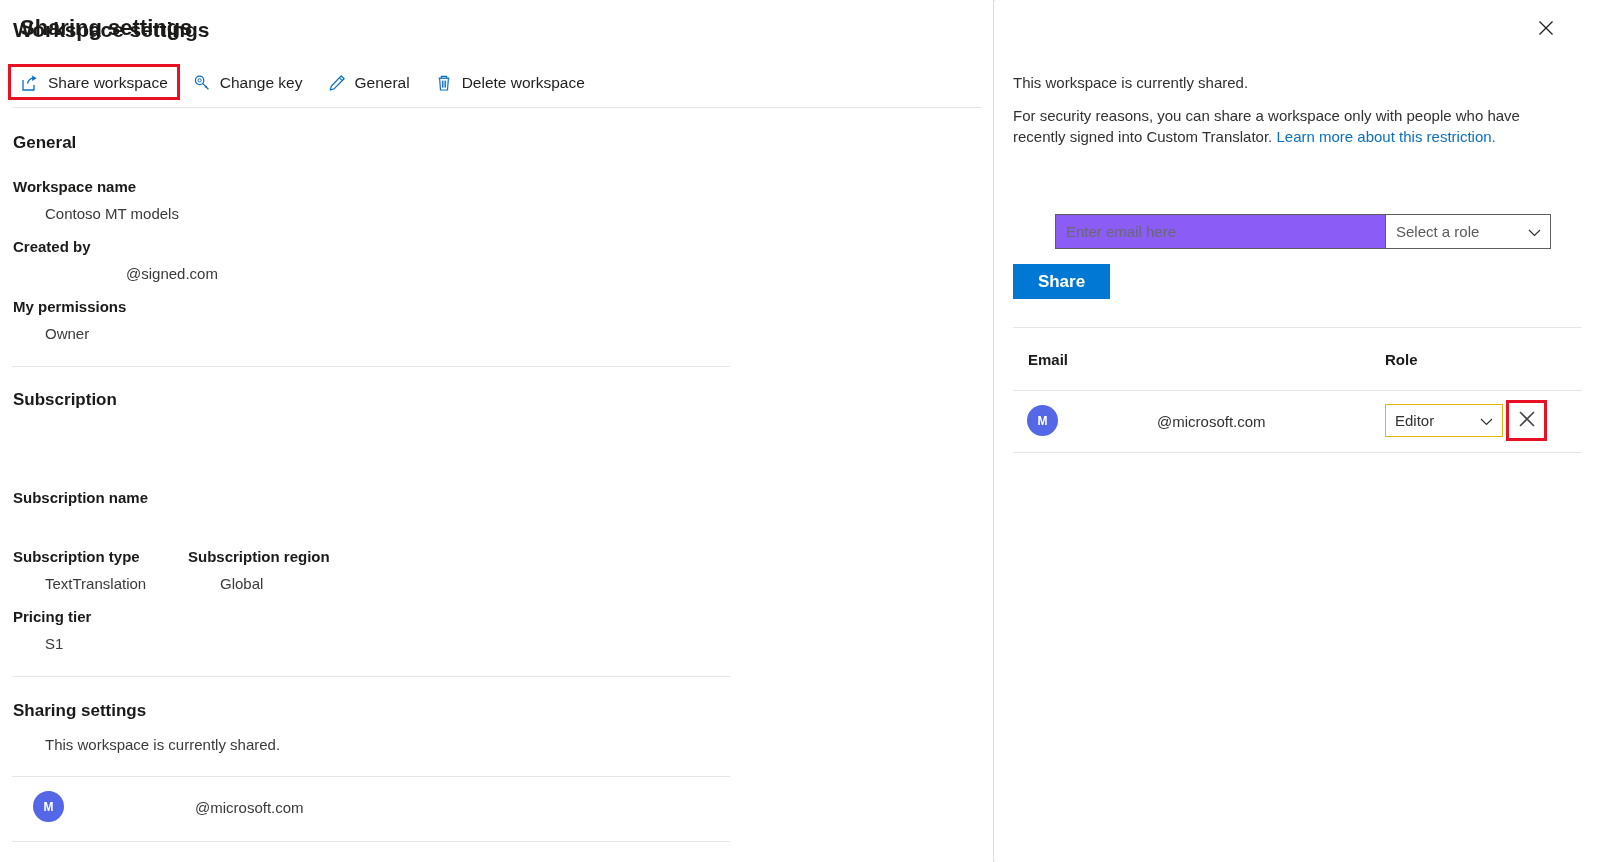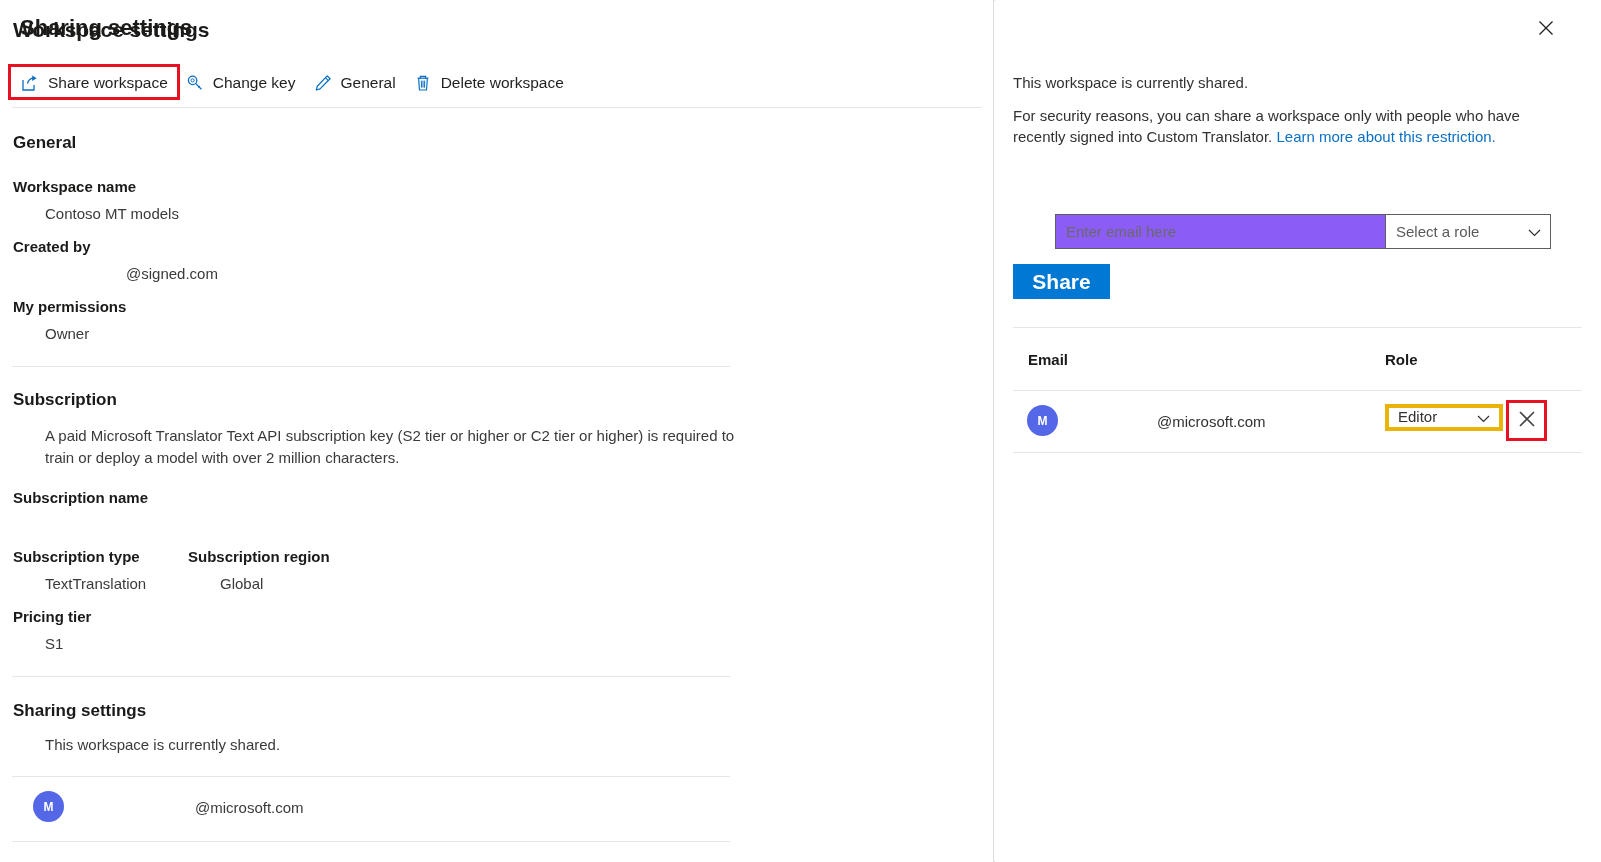--- a/index.html
+++ b/index.html
@@ -27,21 +27,21 @@
   }
   .ws-title{
     position:absolute; left:13px; top:18px;
     font-size:21px; font-weight:700; color:#1b1a19;
     letter-spacing:-0.1px;
   }
 
   
   .toolbar{
     position:absolute; left:13px; top:68px;
-    display:flex; align-items:center; gap:0px;
+    display:flex; align-items:center; gap:7px;
     height:30px;
   }
   .tb-item{
     display:flex; align-items:center; gap:9px;
     padding:3px 10px 3px 8px;
     height:28px; cursor:pointer; white-space:nowrap;
   }
   .tb-label{ font-size:15.5px; color:#201f1e; }
   .tb-icon{ display:inline-flex; width:18px; height:18px; align-items:center; justify-content:center; }
   .tb-icon svg{ display:block; }
@@ -98,33 +98,33 @@
     position:absolute; left:1385px; top:214px; width:166px; height:35px;
     border:1px solid #605e5c; background:#fff;
     display:flex; align-items:center; padding:0 10px; cursor:pointer;
   }
   .role-select span{ font-size:15px; color:#5a5a5a; }
   .chev{ position:absolute; right:9px; top:50%; transform:translateY(-50%); }
 
   .share-btn{
     position:absolute; left:1013px; top:264px; width:97px; height:35px;
     background:#0078d4; color:#fff; border:none;
-    font-family:"Liberation Sans", sans-serif; font-size:21px; font-weight:700;
+    font-family:"Liberation Sans", sans-serif; font-size:17px; font-weight:700;
     cursor:pointer; display:flex; align-items:center; justify-content:center;
   }
 
   .rp-divider{ position:absolute; height:1px; background:#e6e6e6; }
 
   .col-head{ position:absolute; font-size:15px; font-weight:700; color:#1b1a19; }
   .row-email{ position:absolute; font-size:15px; color:#323130; }
 
   .row-role{
-    position:absolute; left:1385px; top:404px; width:118px; height:27px;
-    border:4px solid #eab308; background:#fff;
-    display:flex; padding:0 9px; cursor:pointer;
+    position:absolute; left:1385px; top:404px; width:118px; height:33px;
+    border:1px solid #eab308; background:#fff;
+    display:flex; align-items:center; padding:0 9px; cursor:pointer;
   }
   .row-role span{ font-size:15px; color:#323130; }
 
   .remove-btn{
     position:absolute; left:1510px; top:404px; width:33px; height:33px;
     display:flex; align-items:center; justify-content:center; cursor:pointer;
   }
   .remove-highlight{
     position:absolute; left:1506px; top:400px; width:41px; height:41px;
     border:3px solid #e81123; pointer-events:none;
@@ -197,21 +197,20 @@
     <div class="lp-abs fld-label" style="left:13px; top:238px;">Created by</div>
     <div class="lp-abs fld-value" style="left:94px; top:265px;">@signed.com</div>
 
     <div class="lp-abs fld-label" style="left:13px; top:298px;">My permissions</div>
     <div class="lp-abs fld-value" style="left:13px; top:325px;">Owner</div>
 
     <div class="divider" style="left:12px; top:366px; width:718px;"></div>
 
     <div class="lp-abs sec-head" style="left:13px; top:390px;">Subscription</div>
 
-    <div class="lp-abs fld-value" style="left:13px; top:425px; width:722px; line-height:22px;">A paid Microsoft Translator Text API subscription key (S2 tier or higher or C2 tier or higher) is required to train or deploy a model with over 2 million characters.</div>
 
     <div class="lp-abs fld-label" style="left:13px; top:489px;">Subscription name</div>
     <div class="lp-abs fld-value" style="left:13px; top:516px;"></div>
 
     <div class="lp-abs fld-label" style="left:13px; top:548px;">Subscription type</div>
     <div class="lp-abs fld-value" style="left:13px; top:575px;">TextTranslation</div>
 
     <div class="lp-abs fld-label" style="left:188px; top:548px;">Subscription region</div>
     <div class="lp-abs fld-value" style="left:188px; top:575px;">Global</div>
 

